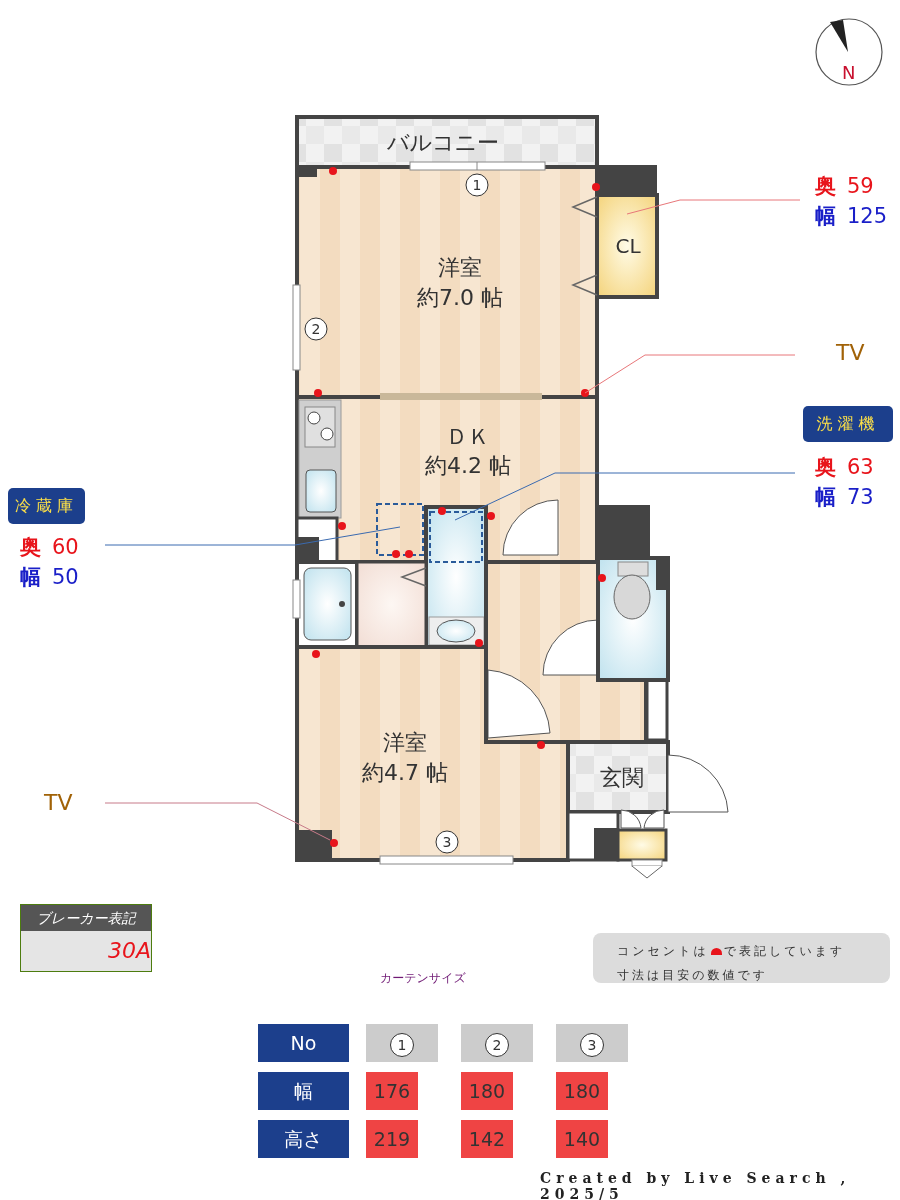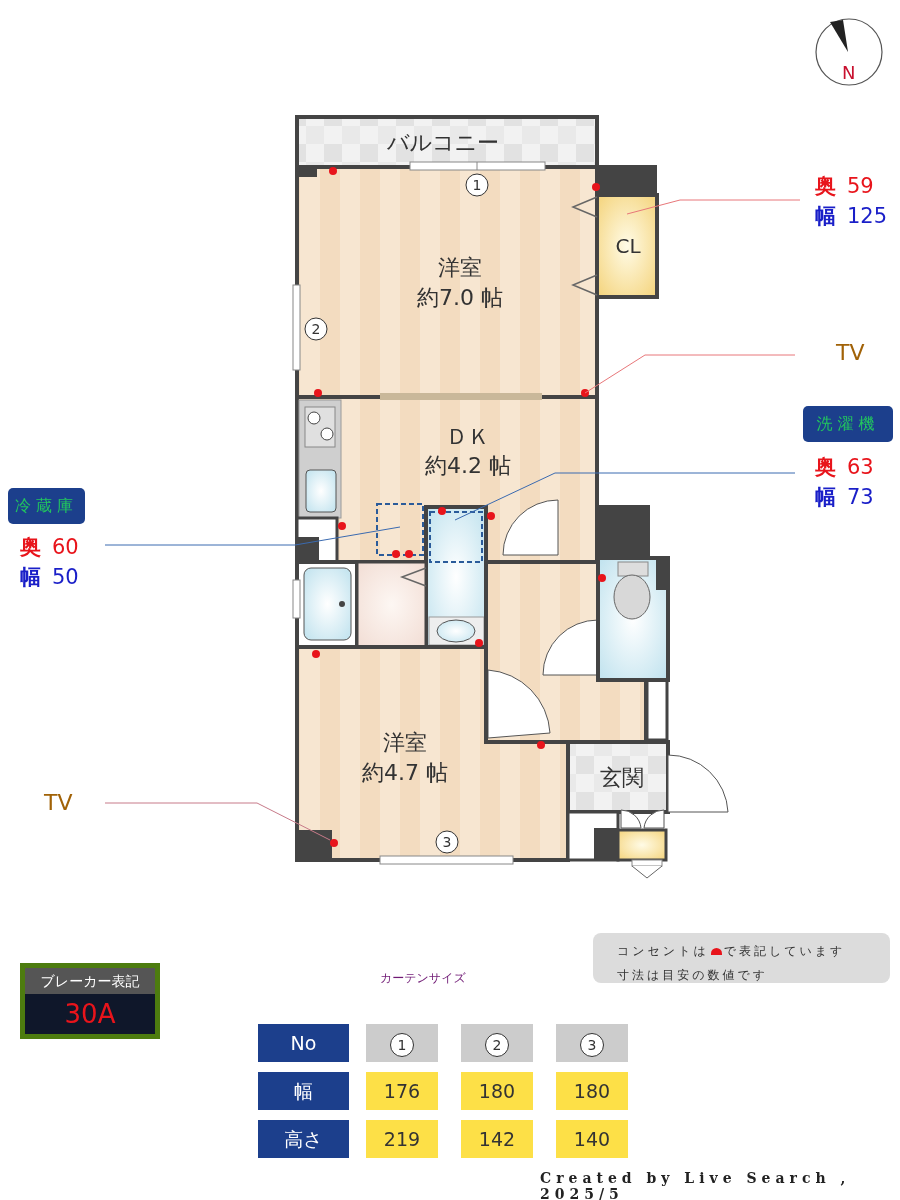--- a/index.html
+++ b/index.html
@@ -3,35 +3,35 @@
 <meta charset="utf-8">
 <style>
   html, body { margin:0; padding:0; background:#ffffff; }
   body { width:900px; height:1200px; position:relative; overflow:hidden;
          font-family:"DejaVu Sans","Liberation Sans",sans-serif; color:#333; }
   #plan { position:absolute; left:0; top:0; width:900px; height:900px; }
   .lbl-red { color:#e8141b; }
   .lbl-blue { color:#1a1fc8; }
   .anno { position:absolute; font-size:21px; line-height:30px; }
   .anno .k { display:inline-block; width:32px; font-weight:bold; }
-  .tag { position:absolute; background:#1c3f8c; color:#22c55e; font-size:16px;
+  .tag { position:absolute; background:#1c3f8c; color:#fde047; font-size:16px;
          letter-spacing:5px; border-radius:5px; text-align:center; line-height:36px; height:36px; }
   .tv { position:absolute; color:#a16207; font-size:22px; }
-  .breaker { position:absolute; left:20px; top:963px; width:130px; border:5px solid #4d7c0f; }
+  .breaker { position:absolute; left:20px; top:904px; width:130px; border:1px solid #4d7c0f;font-style:italic; }
   .breaker .h { background:#555; color:#fff; font-size:14px; text-align:center; line-height:26px; }
-  .breaker .v { color:#e8141b; font-size:26px; text-align:center; line-height:40px; background:#0f172a; }
+  .breaker .v { color:#e8141b; font-size:22px; text-align:right; line-height:40px; background:#e5e5e5; }
   .note { position:absolute; left:593px; top:933px; width:297px; height:50px; background:#dcdcdc;
           border-radius:8px; font-size:12px; letter-spacing:3px; color:#333; }
   .note div { position:absolute; left:24px; }
   .dot-red { display:inline-block; width:11px; height:7px; background:#e8141b; border-radius:6px 6px 0 0; vertical-align:middle; margin:0 2px; }
   .ctitle { position:absolute; left:380px; top:970px; font-size:12px; color:#701a75; }
   .cell { position:absolute; height:38px; line-height:38px; text-align:center; font-size:19px; }
   .hdr { background:#1c3f8c; color:#fff; width:91px; left:258px; }
   .num { background:#cccccc; color:#333; width:72px; }
-  .val { background:#fde047; color:#333; width:72px; }
+  .val { background:#ef4444; color:#333; width:52px; }
   .circ { display:inline-block; width:22px; height:22px; border:1px solid #333; border-radius:50%;
           line-height:22px; font-size:14px; background:#fff; vertical-align:middle; }
   .credit { position:absolute; left:540px; top:1170px; font-family:"DejaVu Serif","Liberation Serif",serif;
             font-size:14px; letter-spacing:5px; color:#222; font-weight:bold; }
   .room-text { font-size:22px; fill:#333; }
 </style>
 </head>
 <body>
 
 <svg id="plan" viewBox="0 0 900 900" xmlns="http://www.w3.org/2000/svg">

